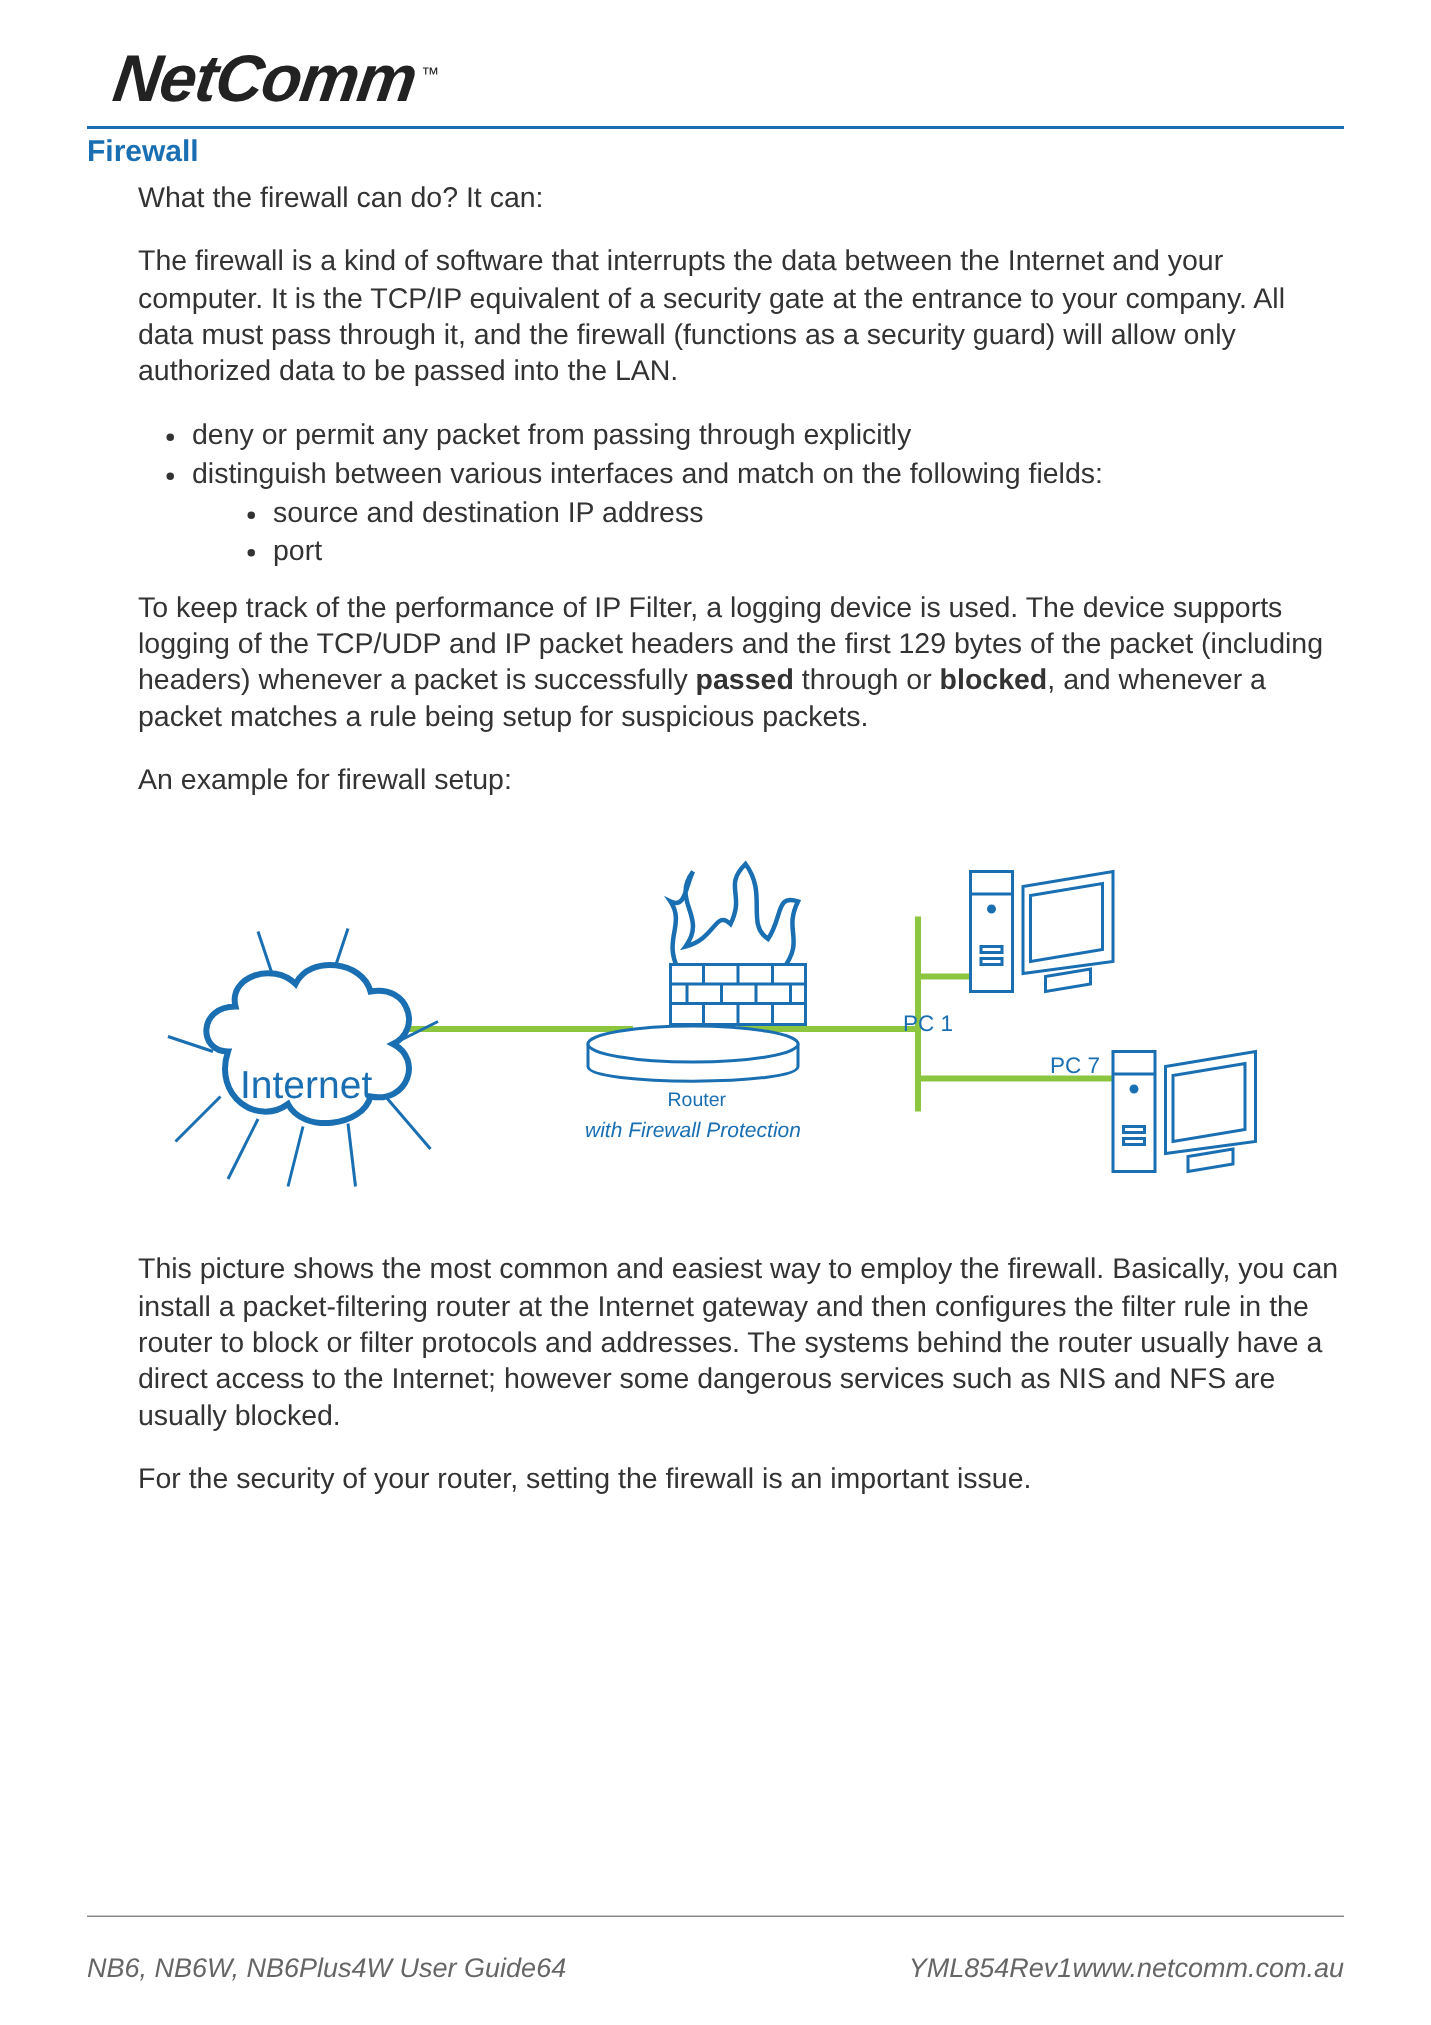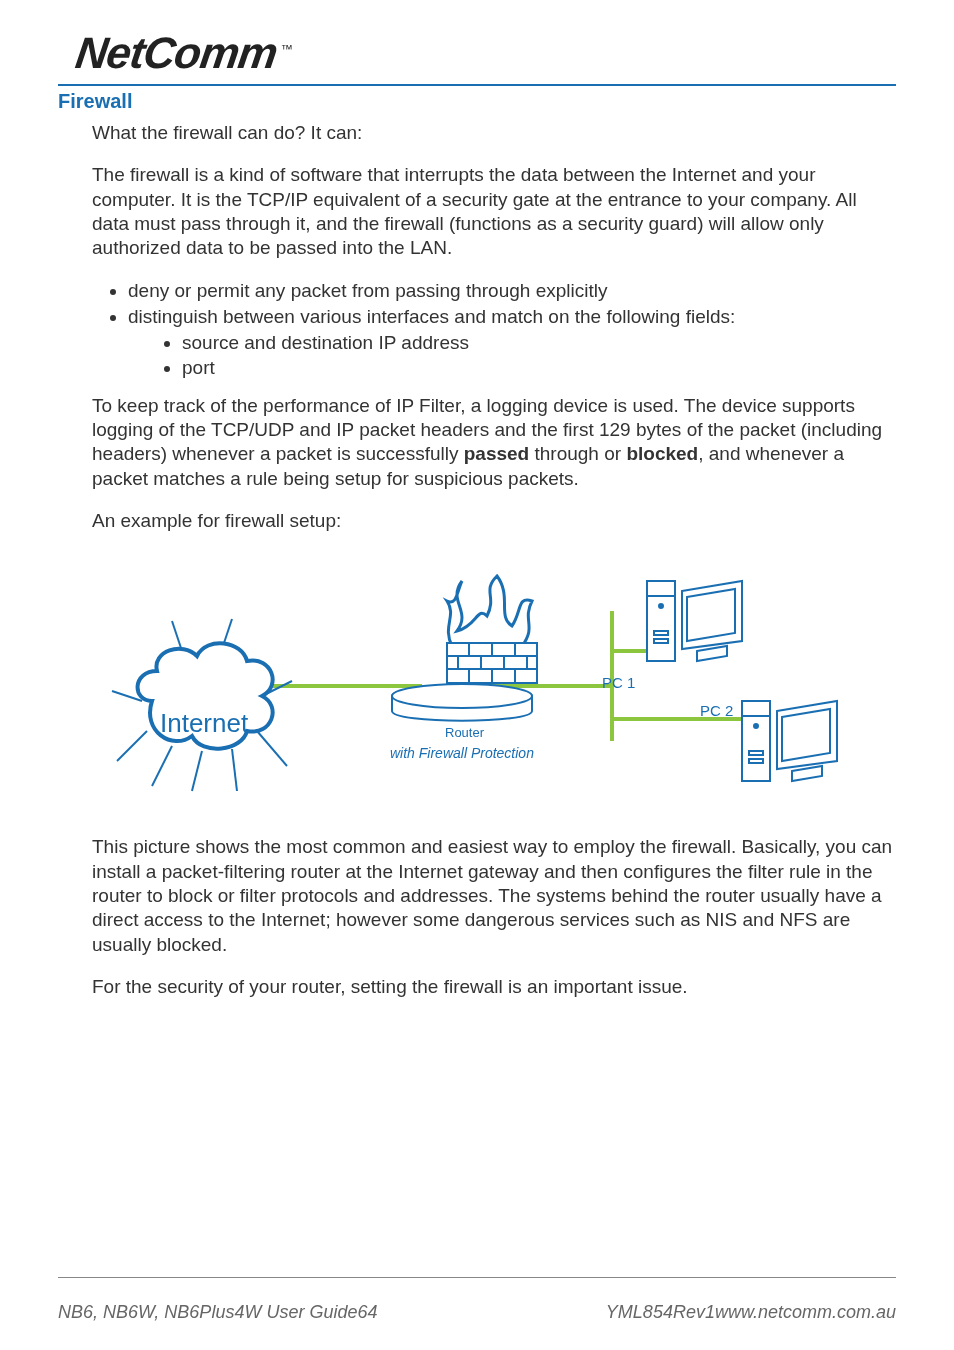--- a/index.html
+++ b/index.html
@@ -217,21 +217,21 @@
           <path d="M35 20 L 95 10 L 95 70 L 35 78 Z"></path>
           <path d="M40 26 L 88 18 L 88 62 L 40 70 Z" fill="#fff"></path>
           <path d="M50 80 L 80 75 L 80 85 L 50 90 Z"></path>
         </g>
       </svg>
 
       <div class="diag-label" style="left:68px; top:124px; font-size:26px; font-weight:500;margin-top:32px;">Internet</div>
       <div class="diag-label" style="left:353px; top:174px; font-size:13px; font-weight:400;">Router</div>
       <div class="diag-label" style="left:298px; top:194px; font-size:14px;font-style:italic;">with Firewall Protection</div>
       <div class="diag-label" style="left:510px; top:92px; font-size:15px;margin-top:30px;">PC 1</div>
-      <div class="diag-label" style="left:608px; top:150px; font-size:15px;">PC 2</div>
+      <div class="diag-label" style="left:608px; top:150px; font-size:15px;">PC 7</div>
     </div>
 
     <p>This picture shows the most common and easiest way to employ the firewall. Basically, you can install a packet-filtering router at the Internet gateway and then configures the filter rule in the router to block or filter protocols and addresses. The systems behind the router usually have a direct access to the Internet; however some dangerous services such as NIS and NFS are usually blocked.</p>
 
     <p>For the security of your router, setting the firewall is an important issue.</p>
 
   </div>
 
   <div class="footer-rule"></div>
   <div class="footer">

